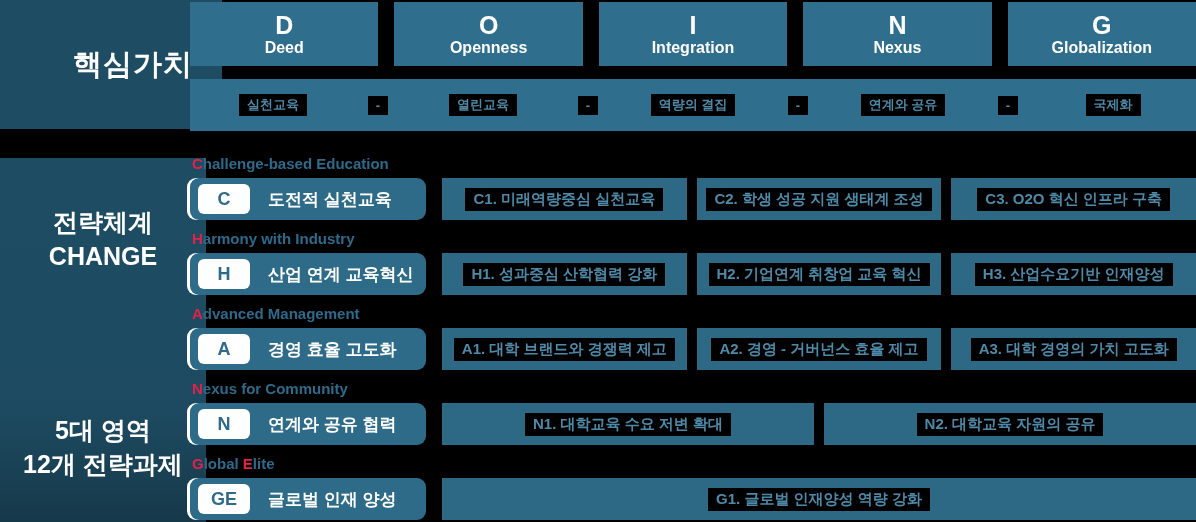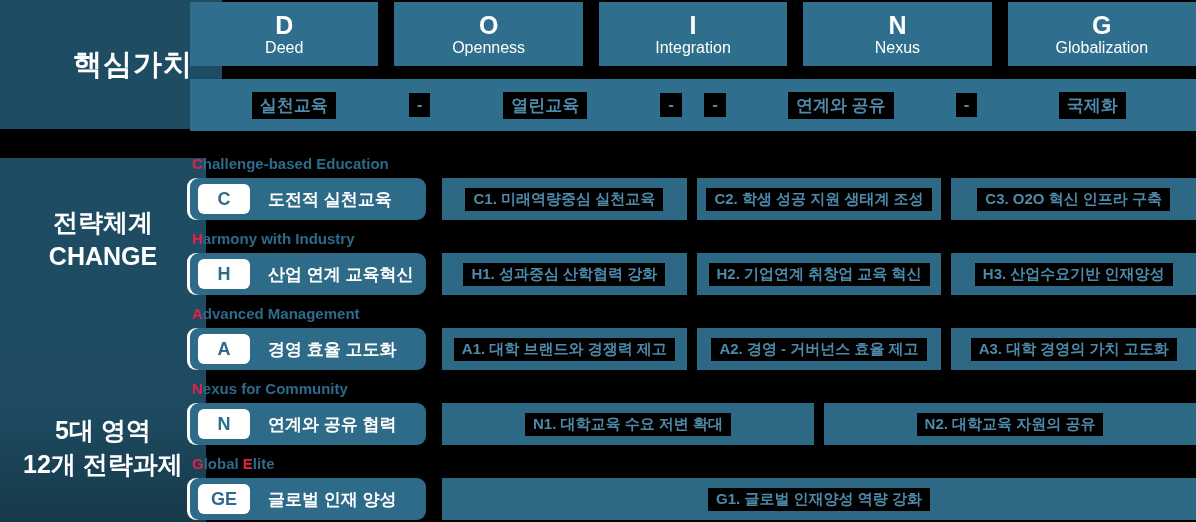--- a/index.html
+++ b/index.html
@@ -33,33 +33,33 @@
   
   #top-row {
     position:absolute; left:190px; top:2px; width:1006px; height:64px;
     display:flex; gap:16px;
   }
   .letter-box {
     flex:1; background:#2f6e8c; color:#ffffff;
     display:flex; flex-direction:column; align-items:center; justify-content:center;
   }
   .letter-box .big { font-size:25px; font-weight:bold; line-height:1.15; }
-  .letter-box .word { font-size:16px; font-weight:400; }
+  .letter-box .word { font-size:16px; font-weight:700; }
 
   
   #values-bar {
     position:absolute; left:190px; top:79px; width:1006px; height:52px;
     background:#2f6e8c;
     display:flex; align-items:center;
   }
   .value-cell { flex:1; text-align:center; }
   .sep-cell { width:44px; text-align:center; }
   .token {
     display:inline-block; background:#000000; color:#4d8aa9;
-    font-weight:bold; font-size:17px; padding:2px 8px;
+    font-weight:bold; font-size:13px; padding:2px 8px;
     white-space:nowrap;
   }
 
   
   .row { position:absolute; left:190px; width:1006px; height:70px; }
   .row-heading {
     position:absolute; left:2px; top:0;
     font-size:15px; font-weight:bold; color:#2d6a8c; letter-spacing:0px;
   }
   .row-heading .hl { color:#e42149; }
@@ -125,20 +125,21 @@
       <div class="big">G</div>
       <div class="word">Globalization</div>
     </div>
   </div>
 
 <div id="values-bar">
     <div class="value-cell"><span class="token">실천교육</span></div>
     <div class="sep-cell"><span class="token">-</span></div>
     <div class="value-cell"><span class="token">열린교육</span></div>
     <div class="sep-cell"><span class="token">-</span></div>
+    <div class="value-cell"><span class="token">역량의 결집</span></div>
     <div class="sep-cell"><span class="token">-</span></div>
     <div class="value-cell"><span class="token">연계와 공유</span></div>
     <div class="sep-cell"><span class="token">-</span></div>
     <div class="value-cell"><span class="token">국제화</span></div>
   </div>
 
 <div id="rows">
     <div class="row" style="top: 155px;">
       <div class="row-heading"><span class="hl">C</span><span>hallenge-based Education</span></div>
       <div class="label-box">

